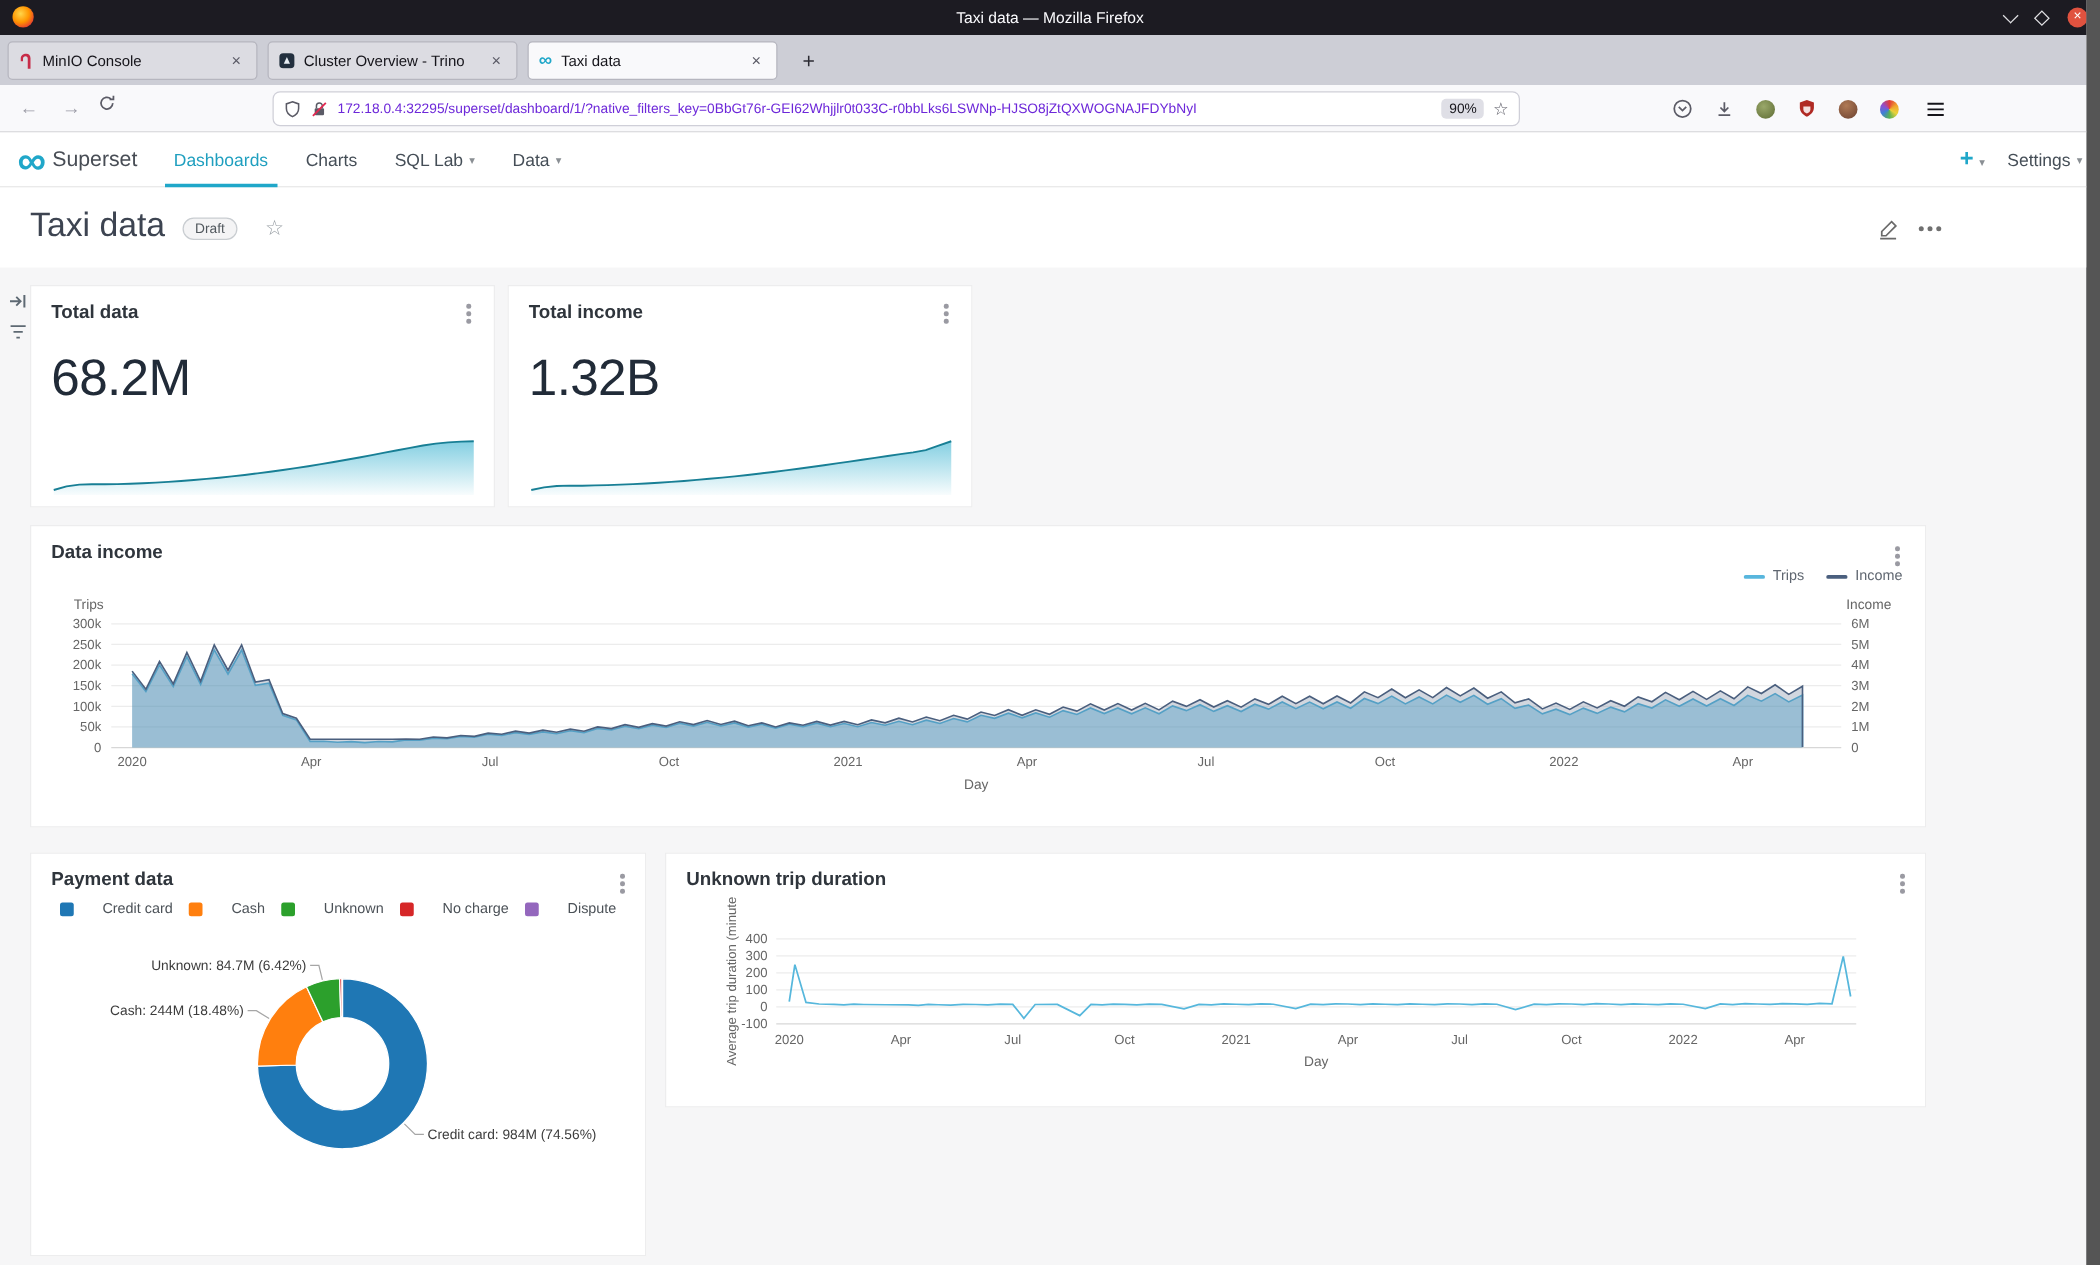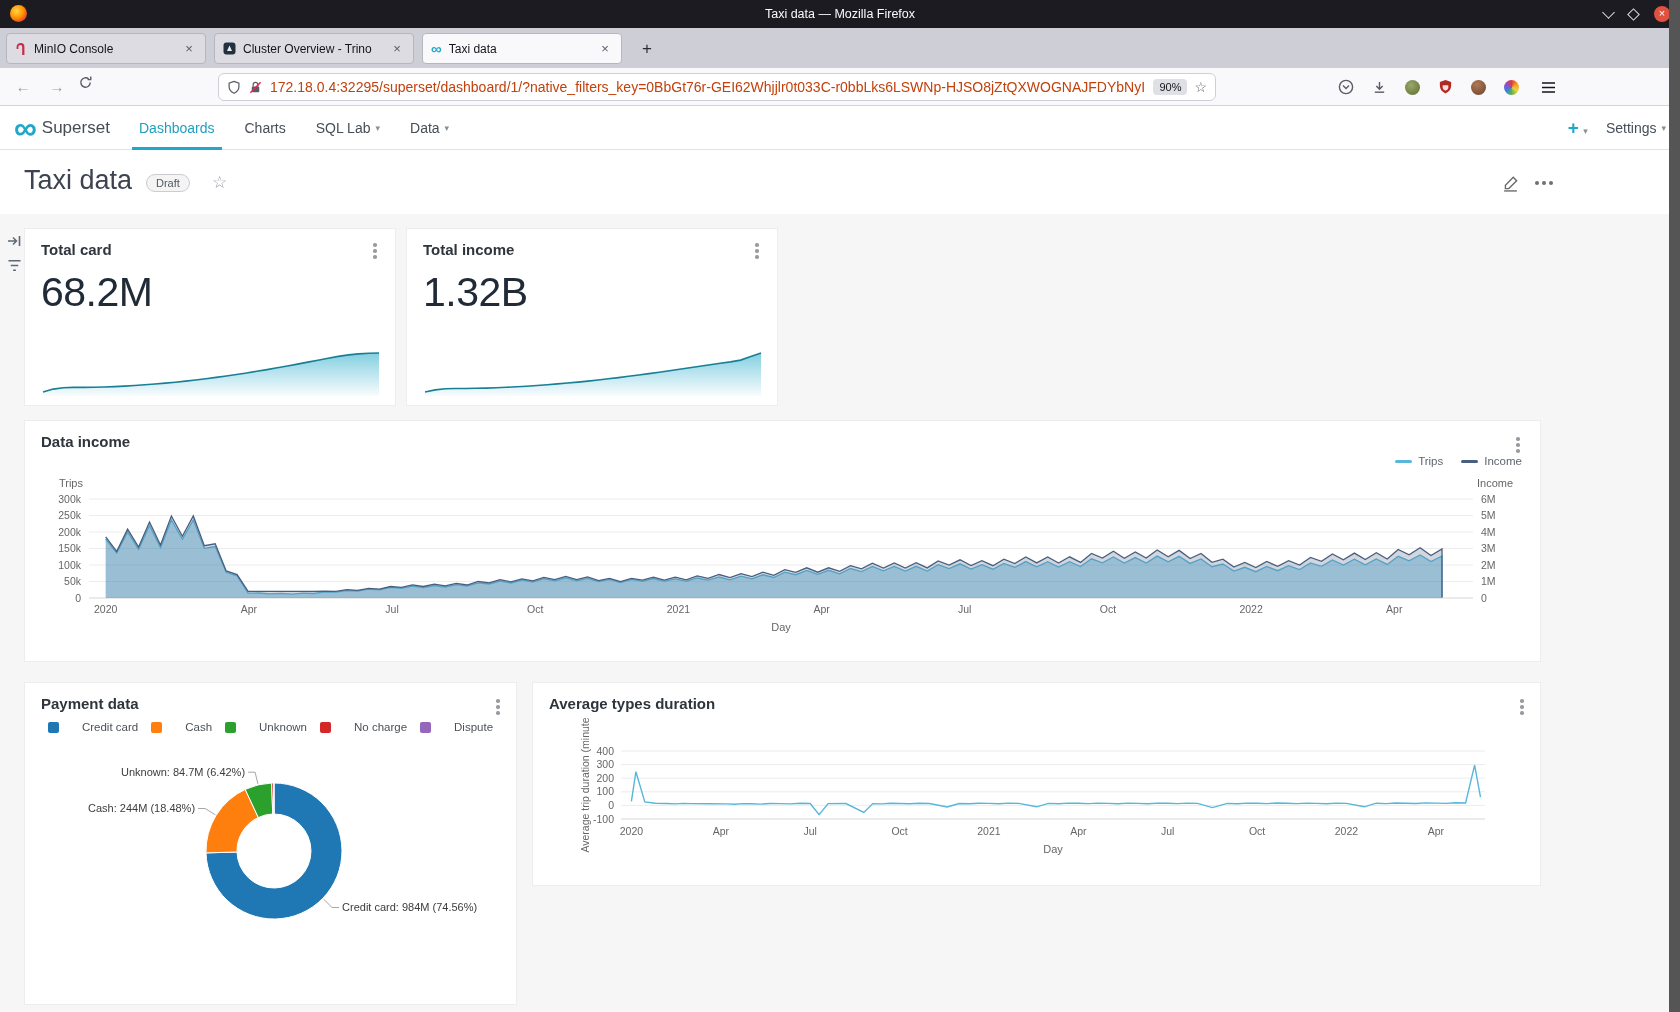--- a/index.html
+++ b/index.html
@@ -22,21 +22,21 @@
   .tabstrip{position:absolute;left:0;top:28px;width:1680px;height:40px;background:#cdced6}
   .tab{position:absolute;top:5px;height:31px;border:1px solid #b6b6bf;border-radius:4px;background:#dcdce2;display:flex;align-items:center;padding:0 8px;gap:7px}
   .tab.active{background:#f9f9fb}
   .tab .tlabel{font-size:12px;color:#15141a;white-space:nowrap;overflow:hidden;text-overflow:ellipsis;flex:1}
   .tab .tclose{font-size:13px;color:#5b5b66;width:16px;text-align:center;border-radius:3px}
   .newtab{position:absolute;left:634px;top:8px;width:26px;height:26px;font-size:17px;color:#2b2b33;text-align:center;line-height:25px;border-radius:4px}
 
   .toolbar{position:absolute;left:0;top:68px;width:1680px;height:38px;background:#f9f9fb;border-bottom:1px solid #d4d4d8}
   .navbtn{position:absolute;top:7px;width:26px;height:24px;text-align:center;font-size:15px;line-height:24px;border-radius:4px}
   .urlbar{position:absolute;left:218px;top:5px;width:998px;height:28px;background:#fff;border:1px solid #cfcfd8;border-radius:6px;display:flex;align-items:center;padding:0 8px;gap:7px}
-  .url-text{flex:1;font-size:14px;color:#c2410c;white-space:nowrap;overflow:hidden}
+  .url-text{flex:1;font-size:11px;color:#6d28d9;white-space:nowrap;overflow:hidden}
   .zoom-pill{font-size:11px;color:#15141a;background:#dfdfe6;border-radius:4px;padding:2px 6px}
   .tool-ic{position:absolute;top:9px;width:22px;height:20px;display:flex;align-items:center;justify-content:center}
   .ext-circle{width:15px;height:15px;border-radius:50%}
 
   
   .ss-nav{position:absolute;left:0;top:106px;width:1680px;height:44px;background:#fff;border-bottom:1px solid #e3e3e3}
   .ss-logo{position:absolute;left:14px;top:0;height:44px;display:flex;align-items:center;gap:5px}
   .ss-inf{font-size:32px;font-weight:bold;color:#20a7c9;line-height:40px}
   .ss-brand{font-size:17px;font-weight:400;color:#484d55}
   .ss-items{position:absolute;left:124px;top:0;height:44px;display:flex}
@@ -54,21 +54,21 @@
   .fav-star{position:absolute;left:212px;top:22px;font-size:17px;color:#9aa0a6}
   .hd-ic{position:absolute;top:22px;width:24px;height:22px;display:flex;align-items:center;justify-content:center}
 
   
   .filter-ic{position:absolute;width:22px;height:22px;display:flex;align-items:center;justify-content:center}
   .card{position:absolute;background:#fff;border:1px solid #ededee}
   .card-title{position:absolute;left:16px;top:12px;font-size:15px;font-weight:700;color:#2f353c}
   .kebab-hit{position:absolute;right:10px;top:12px;width:20px;height:20px;display:flex;align-items:center;justify-content:center}
   .kebab{width:3.5px;height:3.5px;border-radius:50%;background:#9a9aa2;box-shadow:0 -6px 0 #9a9aa2,0 6px 0 #9a9aa2}
   .hdots{width:4px;height:4px;border-radius:50%;background:#707070;box-shadow:-7px 0 0 #707070,7px 0 0 #707070}
-  .big-value{position:absolute;left:16px;top:40px;font-size:41px;font-weight:500;color:#212b38;letter-spacing:-.5px}
+  .big-value{position:absolute;left:16px;top:50px;font-size:41px;font-weight:500;color:#212b38;letter-spacing:-.5px}
   .ti-legend{position:absolute;right:18px;top:34px;display:flex;gap:18px;align-items:center}
   .ti-legend .item{display:flex;align-items:center;gap:6px;font-size:11.5px;color:#5f6670}
   .lsw{width:17px;height:3px;border-radius:2px}
   .pay-legend{position:absolute;left:0;top:38px;width:100%;display:flex;justify-content:center;gap:13px}
   .pay-legend .item{display:flex;align-items:center;gap:23px;font-size:11.5px;color:#4c5258}
   .sw{width:11px;height:11px;border-radius:2px}
 </style>
 </head>
 <body>
 
@@ -217,21 +217,21 @@
         <path d="M13.5 3v10" stroke="#5e6973" stroke-width="1.6"></path>
       </svg>
   </div>
   <div class="filter-ic" style="left:3px;top:254px">
     <svg width="15" height="13" viewBox="0 0 16 14">
         <path d="M1.5 2h13M4 7h8M6.5 12h3" stroke="#5e6973" stroke-width="1.6"></path>
       </svg>
   </div>
 
   <div class="card" style="left:24px;top:228px;width:372px;height:178px">
-    <div class="card-title">Total card</div>
+    <div class="card-title">Total data</div>
     <div class="kebab-hit">
         <span class="kebab"></span>
       </div>
     <div class="big-value">68.2M</div>
     <svg width="340" height="52" class="abs" style="left:16px;bottom:8px">
         <defs>
           <linearGradient id="grad0" x1="0" y1="0" x2="0" y2="1">
             <stop offset="0%" stop-color="#1fa8c9" stop-opacity="0.55"></stop>
             <stop offset="100%" stop-color="#1fa8c9" stop-opacity="0.03"></stop>
           </linearGradient>
@@ -379,19 +379,19 @@
         <text x="455.9448275862069" y="152" font-size="10.5" fill="#666" text-anchor="middle">2021</text>
         <text x="545.3241379310346" y="152" font-size="10.5" fill="#666" text-anchor="middle">Apr</text>
         <text x="634.7034482758621" y="152" font-size="10.5" fill="#666" text-anchor="middle">Jul</text>
         <text x="724.0827586206897" y="152" font-size="10.5" fill="#666" text-anchor="middle">Oct</text>
         <text x="813.4620689655173" y="152" font-size="10.5" fill="#666" text-anchor="middle">2022</text>
         <text x="902.8413793103449" y="152" font-size="10.5" fill="#666" text-anchor="middle">Apr</text>
         <text x="520" y="170" font-size="11" fill="#666" text-anchor="middle">Day</text>
         <text x="56" y="102" font-size="10.5" fill="#666" text-anchor="middle" transform="rotate(-90 56 102)">Average trip duration (minute</text>
         <path d="M98.4 118.3L102.9 88.7L111.8 118.9L122.3 120.2L134.2 120.5L142.1 120.9L150.1 120.4L158.0 120.6L175.9 120.8L193.8 120.9L201.7 121.2L209.7 120.6L217.6 120.8L227.5 121.1L237.5 120.5L247.4 120.6L257.3 120.9L267.3 120.3L277.2 120.5L286.1 131.6L295.1 120.6L312.9 120.5L330.8 129.5L339.8 120.6L348.7 120.9L357.6 120.3L366.6 120.5L376.5 120.8L386.4 120.3L396.4 120.5L414.2 124.0L426.2 120.5L436.1 120.8L446.0 120.2L455.9 120.4L465.9 120.7L475.8 120.1L485.7 120.4L503.6 123.8L515.5 120.4L525.5 120.7L535.4 120.1L545.3 120.2L555.3 120.6L565.2 120.1L575.1 120.4L585.0 120.7L595.0 120.1L604.9 120.4L614.8 120.7L624.8 120.1L634.7 120.2L644.6 120.6L654.6 120.1L664.5 120.4L679.4 124.6L694.3 120.4L704.2 120.7L714.2 120.1L724.1 120.2L734.0 120.6L743.9 120.0L753.9 120.2L763.8 120.6L773.7 120.1L783.7 120.4L793.6 120.7L803.5 120.1L813.5 120.4L831.3 123.8L843.3 120.2L853.2 120.6L863.1 120.0L873.0 120.2L883.0 120.5L892.9 119.9L902.8 120.1L912.8 120.4L922.7 119.8L932.6 120.0L941.6 82.1L947.5 114.2" fill="none" stroke="#56b7dc" stroke-width="1.4"></path>
       </svg>
-    <div class="card-title">Average types duration</div>
+    <div class="card-title">Unknown trip duration</div>
     <div class="kebab-hit" style="right:8px;top:14px">
         <span class="kebab"></span>
       </div>
   </div>
 
 </div>
 
 </body></html>

